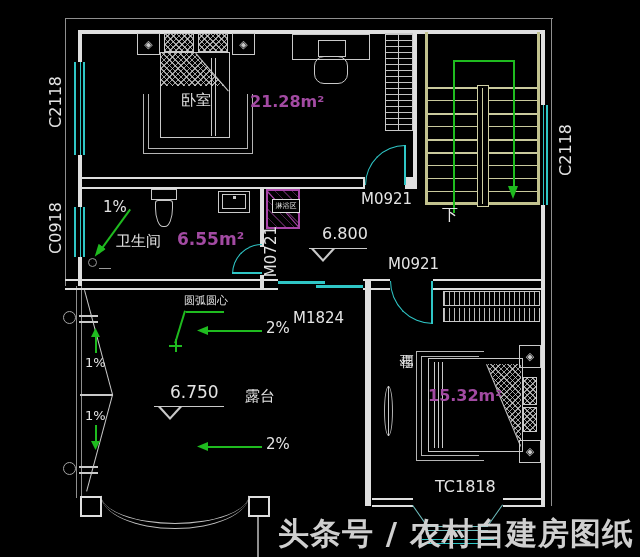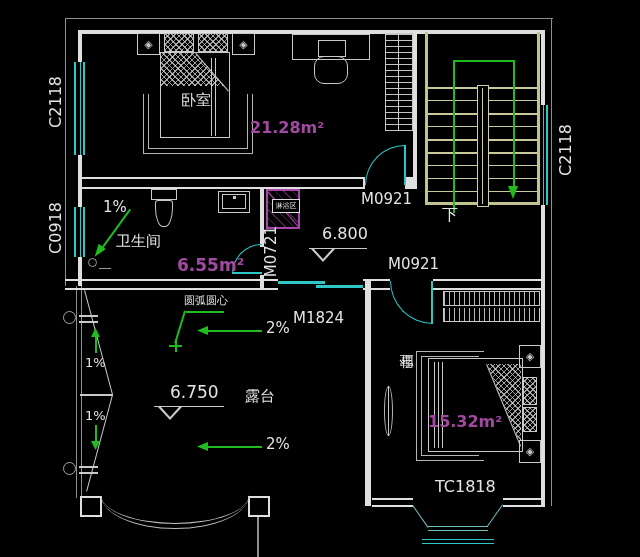--- a/index.html
+++ b/index.html
@@ -24,21 +24,21 @@
   
   .xhatch{background:
      repeating-linear-gradient(45deg,rgba(210,210,210,.75) 0 1px,transparent 1px 4px),
      repeating-linear-gradient(-45deg,rgba(210,210,210,.75) 0 1px,transparent 1px 4px);}
   .outl{box-sizing:border-box;border:1px solid #c9c9c9;}
   .rungs{background:repeating-linear-gradient(to bottom,#c4c4c4 0 1px,transparent 1px 6px);}
   .vstrokes{background:repeating-linear-gradient(to right,#b9b9b9 0 1px,transparent 1px 5px);}
   .treads{background:repeating-linear-gradient(to bottom,rgba(212,212,165,.95) 0 1.5px,transparent 1.5px 13px);}
   
   .t{color:var(--label_text);line-height:1;white-space:nowrap;}
-  .mag{color:var(--area_text);font-weight:bold;margin-top:26px;}
+  .mag{color:var(--area_text);font-weight:bold;}
   .vtext{writing-mode:vertical-rl;transform:rotate(180deg);text-orientation:mixed;}
   .flower{display:flex;align-items:center;justify-content:center;color:#c9c9c9;}
   
   .u-rug{box-sizing:border-box;border:1px solid #b5b5b5;border-top:none;}
   .u-rug2{box-sizing:border-box;border:1px solid #b5b5b5;border-right:none;}
   
   .sag{box-sizing:border-box;border-bottom:1.5px solid #bdbdbd;
        border-bottom-left-radius:50% 100%;border-bottom-right-radius:50% 100%;}
   .tri{width:0;height:0;}
   .watermark{color:var(--watermark);font-size:31px;font-weight:bold;letter-spacing:1px;}
@@ -236,13 +236,14 @@
   <div class="a t" style="left:245px;top:389px;font-size:15px;">露台</div>
   <div class="a t" style="left:170px;top:384px;font-size:17px;">6.750</div>
   <div class="a t" style="left:322px;top:226px;font-size:16px;">6.800</div>
   <div class="a t" style="left:184px;top:295px;font-size:11px;">圆弧圆心</div>
   <div class="a t" style="left:103px;top:200px;font-size:15px;">1%</div>
   <div class="a t" style="left:85px;top:356px;font-size:13px;">1%</div>
   <div class="a t" style="left:85px;top:409px;font-size:13px;">1%</div>
   <div class="a t" style="left:266px;top:321px;font-size:15px;">2%</div>
   <div class="a t" style="left:266px;top:437px;font-size:15px;">2%</div>
 
+  <div class="a watermark" style="right:6px;bottom:2px;">头条号 / 农村自建房图纸</div>
 </div>
 
 </body></html>

